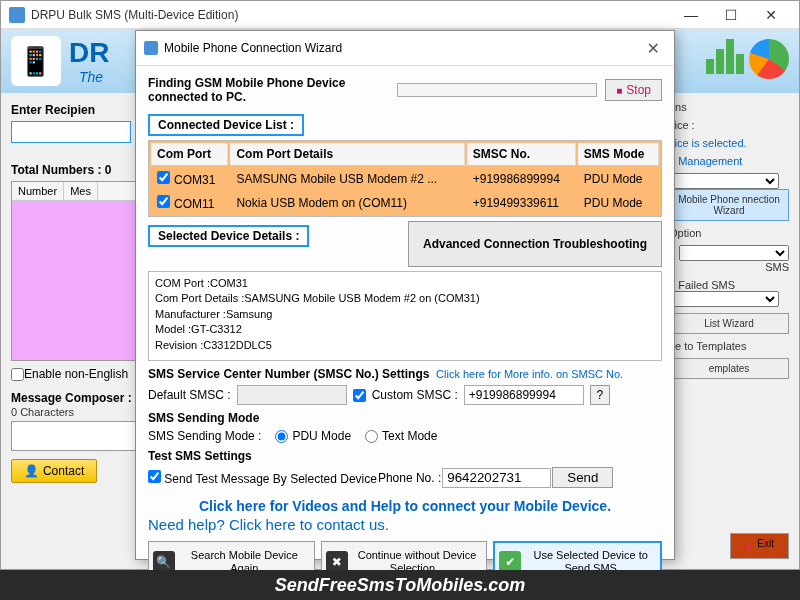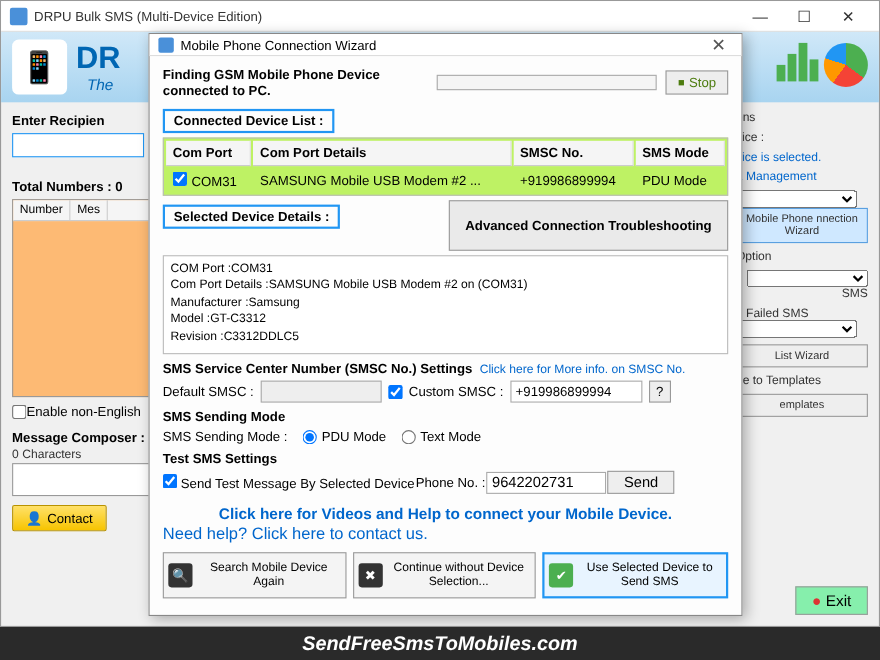--- a/index.html
+++ b/index.html
@@ -18,55 +18,55 @@
 .banner .tagline { font-size: 14px; font-style: italic; color: #0066b3; margin-left: 10px; }
 .banner .charts { position: absolute; right: 10px; top: 10px; display: flex; gap: 4px; }
 .banner .bars span { display: inline-block; width: 8px; background: #4caf50; margin: 0 1px; }
 .banner .pie { width: 40px; height: 40px; border-radius: 50%; background: conic-gradient(#4caf50 0 35%, #f44336 35% 60%, #ff9800 60% 80%, #2196f3 80% 100%); }
 
 .main-body { padding: 10px; font-size: 12px; }
 .main-body label { font-size: 12px; }
 .recipient-label { font-weight: bold; }
 .recipient-input { width: 120px; height: 22px; border: 1px solid #2196f3; margin-top: 4px; }
 .total-label { font-weight: bold; margin-top: 20px; display: block; }
-.num-grid { width: 140px; height: 180px; border: 1px solid #999; background: #fdba74; margin-top: 4px; }
+.num-grid { width: 140px; height: 180px; border: 1px solid #999; background: #f0abfc; margin-top: 4px; }
 .num-grid .hdr { display: flex; background: #f5f5f5; border-bottom: 1px solid #ccc; font-size: 11px; }
 .num-grid .hdr span { padding: 3px 6px; border-right: 1px solid #ccc; }
 .composer-label { font-weight: bold; margin-top: 10px; display: block; }
 .composer-sub { font-size: 11px; color: #333; }
 .composer-box { width: 140px; height: 30px; border: 1px solid #999; background: #fff; margin-top: 2px; }
 .btn-contact { margin-top: 8px; background: linear-gradient(180deg,#ffe169,#f7c400); border: 1px solid #b89200; border-radius: 2px; padding: 4px 12px; font-size: 12px; display: inline-flex; align-items: center; }
 .btn-contact::before { content: "👤"; margin-right: 4px; }
 
 .right-panel { position: absolute; right: 10px; top: 100px; width: 120px; font-size: 11px; color: #333; }
 .right-panel div { margin-bottom: 6px; }
 .right-panel .link { color: #0066cc; }
 .right-panel .btn-wiz { background: #cfe8ff; border: 1px solid #5aa0e0; padding: 4px; text-align: center; font-size: 10px; }
 .right-panel select { width: 110px; font-size: 11px; }
 
 .bottom-bar { position: absolute; bottom: 10px; right: 10px; display: flex; gap: 8px; }
-.exit-btn { padding: 4px 14px; border: 1px solid #999; background: #86efac; font-size: 14px; display: flex; }
+.exit-btn { padding: 4px 14px; border: 1px solid #999; background: #c2410c; font-size: 10px; display: flex; }
 .exit-btn::before { content: "●"; color: #d33; margin-right: 4px; font-size: 14px; }
 
 
 .wizard { position: absolute; left: 135px; top: 30px; width: 540px; height: 530px; background: #fdfdfd; border: 1px solid #888; box-shadow: 3px 3px 12px rgba(0,0,0,0.3); }
-.wiz-titlebar { height: 20px; background: #fff; border-bottom: 1px solid #ddd; display: flex; align-items: center; padding: 0 8px; }
+.wiz-titlebar { height: 35px; background: #fff; border-bottom: 1px solid #ddd; display: flex; align-items: center; padding: 0 8px; }
 .wiz-titlebar .icon { width: 14px; height: 14px; background: #4a90d9; margin-right: 6px; border-radius: 2px; }
 .wiz-titlebar .title { font-size: 12px; flex: 1; }
 .wiz-close { font-size: 16px; color: #555; padding: 0 6px; }
 .wiz-body { padding: 10px 12px; font-size: 12px; }
 .finding-row { display: flex; align-items: center; margin-bottom: 6px; }
 .finding-row .lbl { font-weight: bold; flex: 1; }
 .progress { flex: 0 0 200px; height: 14px; border: 1px solid #aaa; background: #f5f5f5; margin: 0 8px; }
-.btn-stop { padding: 3px 10px; border: 1px solid #999; background: #eee; font-size: 12px; color: #4d7c0f; display: flex; align-items: center; }
+.btn-stop { padding: 3px 10px; border: 1px solid #999; background: #eee; font-size: 12px; color: #be185d; display: flex; align-items: center; }
 .btn-stop::before { content: "■"; margin-right: 4px; font-size: 10px; }
 
 .section-hdr { display: inline-block; border: 2px solid #2196f3; padding: 2px 8px; font-weight: bold; font-size: 12px; margin: 4px 0; }
 
-.device-table { width: 100%; border: 1px solid #bbb; background: #bef264; margin-bottom: 4px; }
+.device-table { width: 100%; border: 1px solid #bbb; background: #fdba74; margin-bottom: 4px; }
 .device-table th { background: #f5f5f5; border-bottom: 1px solid #ccc; border-right: 1px solid #ddd; padding: 4px 6px; text-align: left; font-size: 12px; font-weight: bold; }
 .device-table td { padding: 3px 6px; font-size: 12px; }
 .device-table input[type=checkbox] { margin-right: 4px; }
 
 .btn-adv { float: right; padding: 15px 14px; border: 1px solid #999; background: #eaeaea; font-weight: bold; font-size: 12px; margin-bottom: 4px; }
 
 .details-box { clear: both; width: 100%; height: 90px; border: 1px solid #bbb; background: #fff; padding: 4px 6px; font-size: 11px; overflow: auto; line-height: 1.4; }
 
 .section-row { margin-top: 6px; font-size: 12px; }
 .group-label { font-weight: bold; }
@@ -181,20 +181,26 @@
         <th>Com Port Details</th>
         <th>SMSC No.</th>
         <th>SMS Mode</th>
       </tr>
       <tr>
         <td><input type="checkbox" checked="" style=""><span>COM31</span></td>
         <td>SAMSUNG Mobile USB Modem #2 ...</td>
         <td>+919986899994</td>
         <td>PDU Mode</td>
       </tr>
+      <tr>
+        <td><input type="checkbox" checked="" style=""><span>COM11</span></td>
+        <td>Nokia USB Modem on (COM11)</td>
+        <td>+919499339611</td>
+        <td>PDU Mode</td>
+      </tr>
     </tbody>
       </table>
 
     <button class="btn-adv">Advanced Connection Troubleshooting</button>
     <div class="section-hdr">Selected Device Details :</div>
     <div class="details-box" id="details-box">COM Port :COM31<br>Com Port Details :SAMSUNG Mobile USB Modem #2 on (COM31)<br>Manufacturer :Samsung<br>Model :GT-C3312<br>Revision :C3312DDLC5</div>
 
     <div class="section-row">
       <span class="group-label">SMS Service Center Number (SMSC No.) Settings</span>
       &nbsp;<span class="link-text">Click here for More info. on SMSC No.</span>

